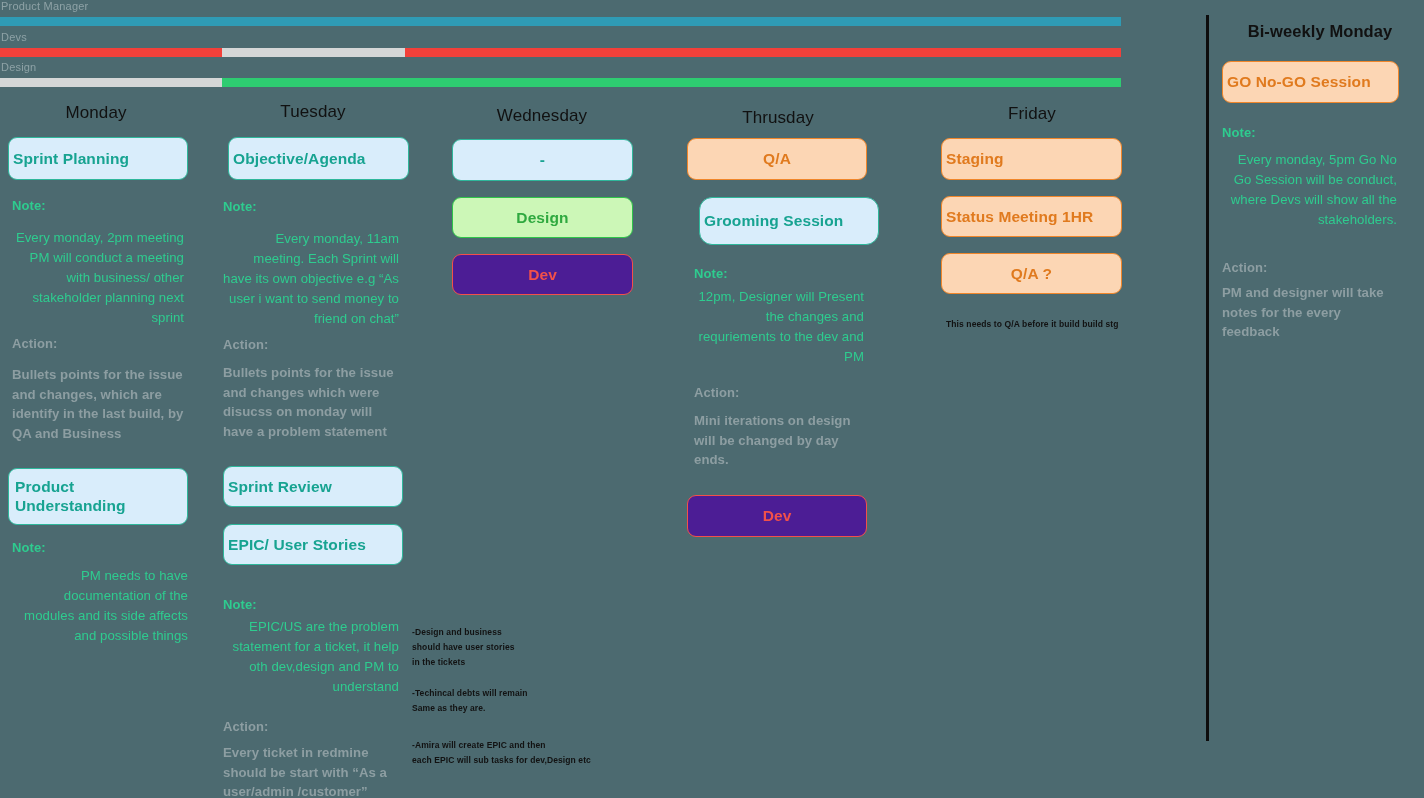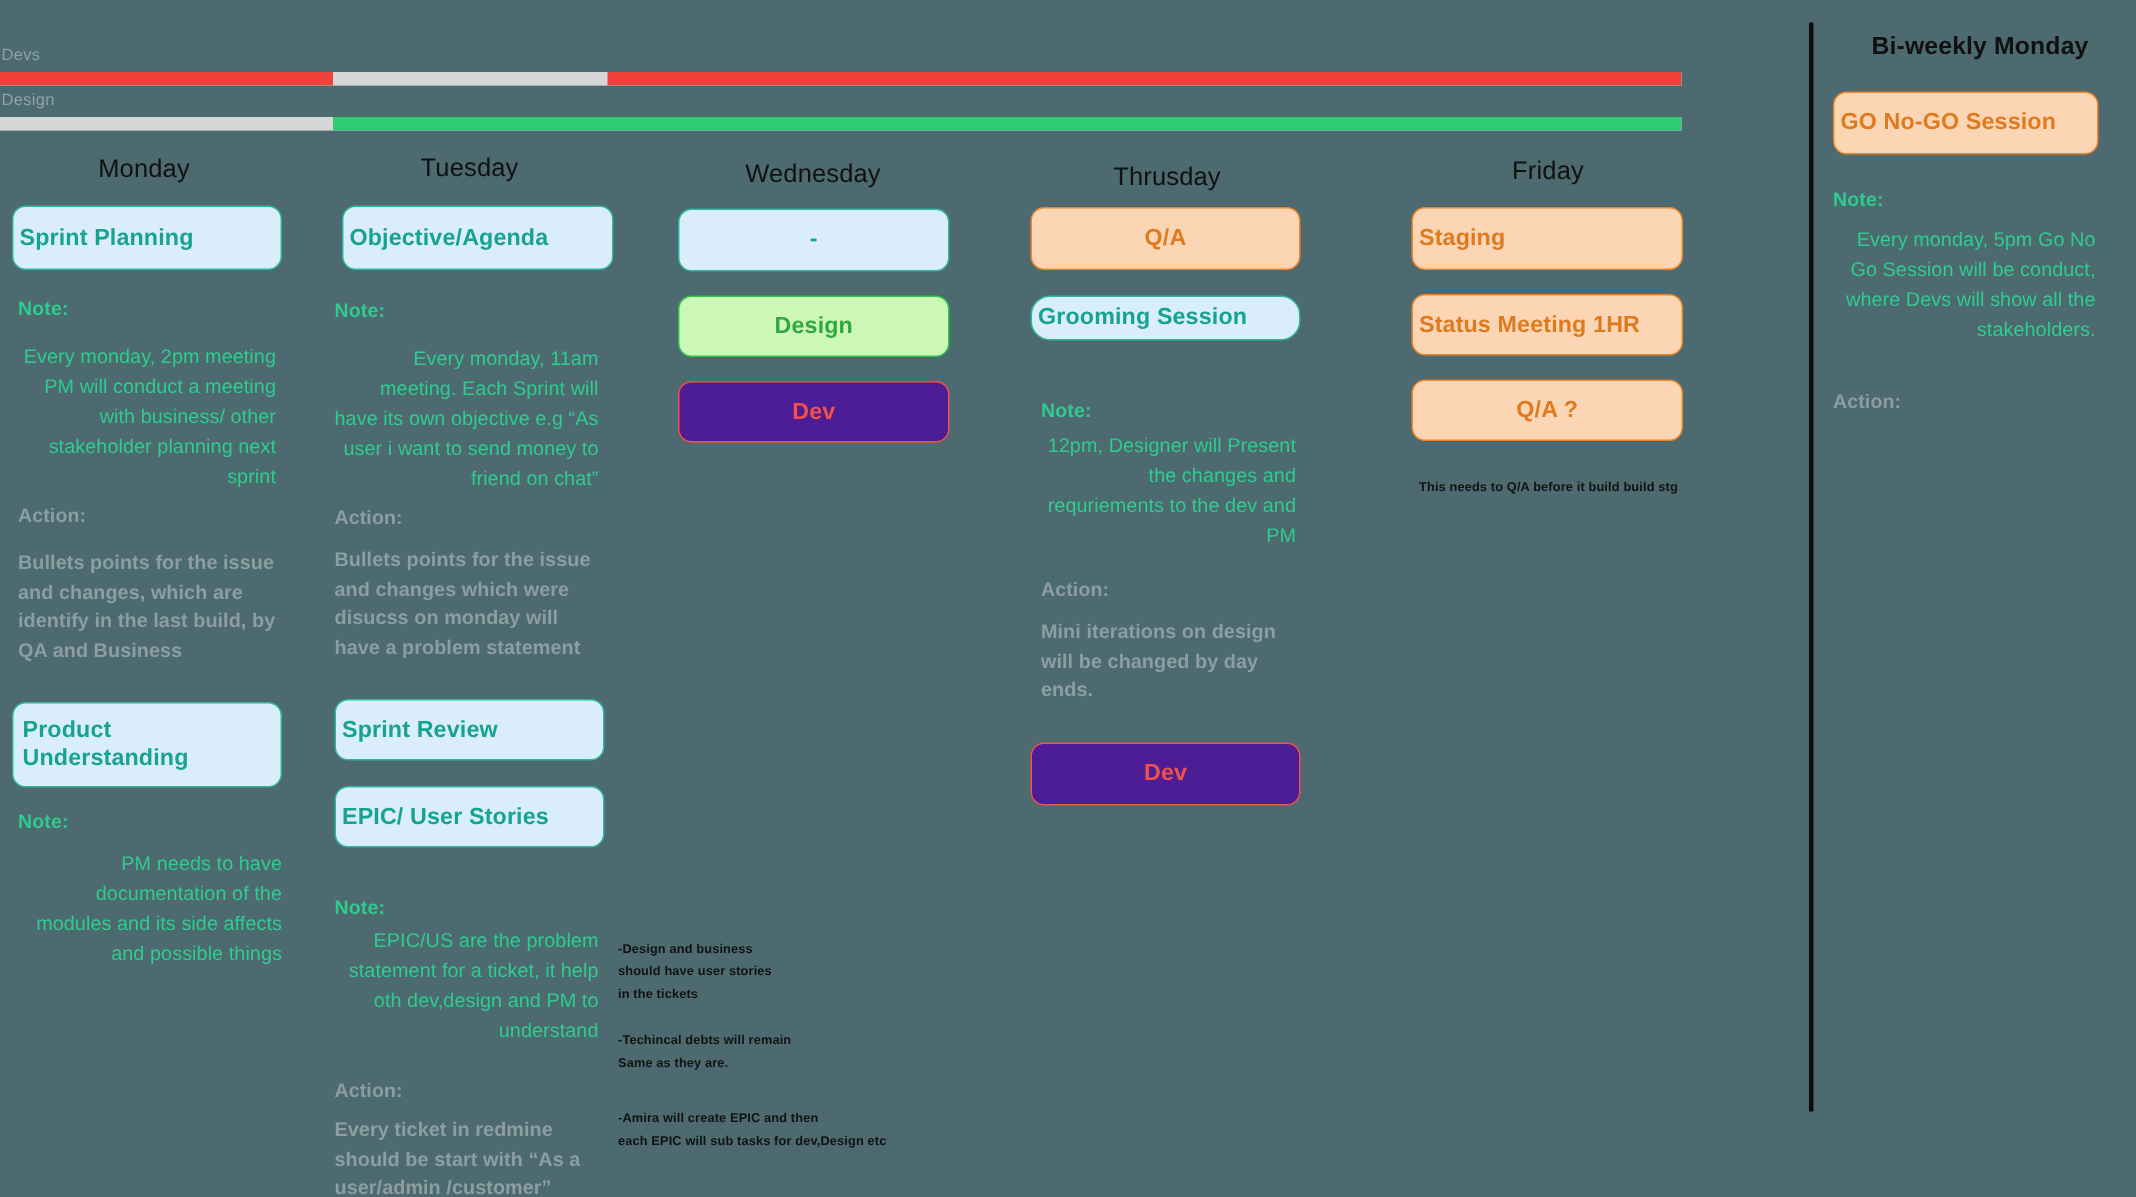--- a/index.html
+++ b/index.html
@@ -114,20 +114,26 @@
     letter-spacing: .1px;
     white-space: nowrap;
   }
   .abs { position: absolute; }
 </style>
 </head>
 <body>
 
 <div id="root">
 
+  <div class="rolebar-group" style="top:0px;">
+    <div class="rolebar-label">Product Manager</div>
+    <div class="rolebar-track" style="margin-top:5px;">
+      <div class="rolebar-seg" style="left:0%;width:100%;background:#2f9bb5;"></div>
+    </div>
+  </div>
 
   <div class="rolebar-group" style="top:31px;">
     <div class="rolebar-label">Devs</div>
     <div class="rolebar-track" style="margin-top:5px;">
       <div class="rolebar-seg" style="left:0%;width:19.8%;background:#f2403a;"></div>
       <div class="rolebar-seg" style="left:19.8%;width:16.3%;background:#d5d7d7;"></div>
       <div class="rolebar-seg" style="left:36.1%;width:63.9%;background:#f2403a;"></div>
     </div>
   </div>
 
@@ -215,21 +221,21 @@
 each EPIC will sub tasks for dev,Design etc</div>
     </div>
 
     <div class="col" style="left:687px;width:182px;">
       <div class="col-title abs" style="left:-1px;top:12px;width:184px;">Thrusday</div>
 
       <div class="card orange center abs" style="left:0px;top:42px;width:180px;height:42px;">
         <span>Q/A</span>
       </div>
 
-      <div class="card blue left abs" style="left:0px;top:101px;width:180px;height:30px;border-radius:13px;">
+      <div class="card blue left abs" style="left:12px;top:101px;width:180px;height:48px;border-radius:13px;">
         <span>Grooming Session</span>
       </div>
 
       <div class="note-head abs" style="left:7px;top:170px;">Note:</div>
       <div class="note-body abs" style="left:7px;top:191px;width:170px;">12pm, Designer will Present the changes and requriements to the dev and PM</div>
 
       <div class="action-head abs" style="left:7px;top:289px;">Action:</div>
       <div class="action-body abs" style="left:7px;top:315px;width:172px;">Mini iterations on design will be changed by day ends.</div>
 
       <div class="card pink center abs" style="left:0px;top:399px;width:180px;height:42px;">
@@ -263,15 +269,16 @@
     <div class="rpanel-title">Bi-weekly Monday</div>
 
     <div class="card orange left" style="margin-top:20px;width:177px;height:42px;">
       <span>GO No-GO Session</span>
     </div>
 
     <div class="note-head" style="margin-top:22px;">Note:</div>
     <div class="note-body" style="margin-top:10px;width:175px;">Every monday, 5pm Go No Go Session will be conduct, where Devs will show all the stakeholders.</div>
 
     <div class="action-head" style="margin-top:30px;">Action:</div>
+    <div class="action-body" style="margin-top:8px;width:175px;">PM and designer will take notes for the every feedback</div>
   </div>
 
 </div>
 
 </body></html>

